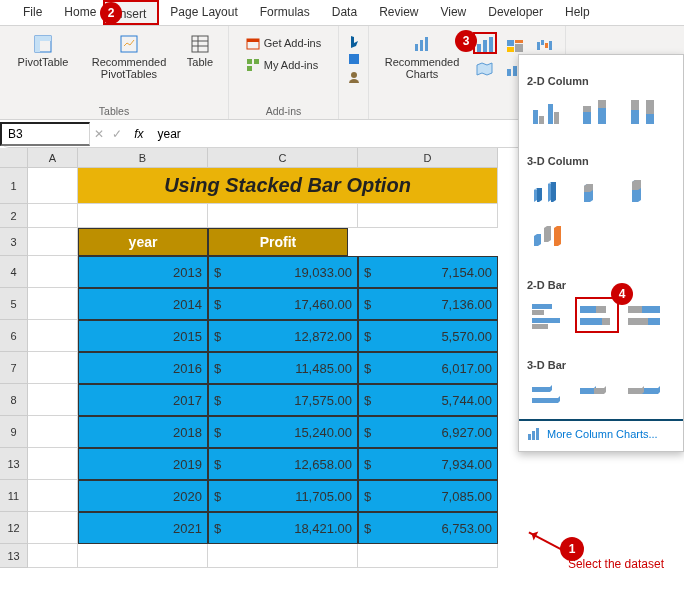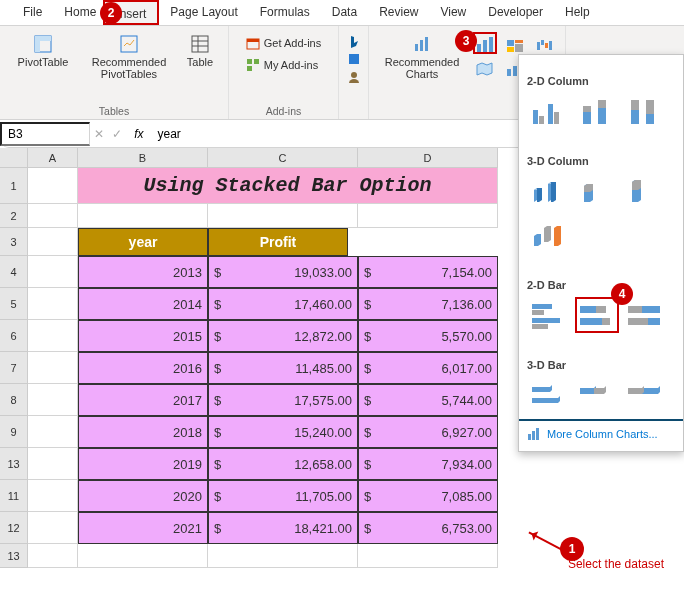--- a/index.html
+++ b/index.html
@@ -29,23 +29,23 @@
 .row-headers { display: flex; flex-direction: column; background: #e6e6e6; }
 .col-headers { display: flex; background: #e6e6e6; }
 .corner { width: 28px; height: 20px; background: #e6e6e6; border-right: 1px solid #ccc; border-bottom: 1px solid #ccc; }
 .col-h { height: 20px; border-right: 1px solid #ccc; border-bottom: 1px solid #ccc; display: flex; align-items: center; justify-content: center; font-size: 11px; color: #333; }
 .row-h { width: 28px; border-right: 1px solid #ccc; border-bottom: 1px solid #ccc; display: flex; align-items: center; justify-content: center; font-size: 11px; }
 
 .grid { position: relative; }
 .grid-row { display: flex; }
 .cell { border-right: 1px solid #d4d4d4; border-bottom: 1px solid #d4d4d4; padding: 0 5px; display: flex; align-items: center; font-size: 13px; overflow: hidden; }
 
-.title-cell { font-family: Liberation Mono, monospace; font-size: 20px; font-weight: bold; font-style: italic; justify-content: center; background: #f9a8d4; color: #222; }
+.title-cell { font-family: Liberation Sans, sans-serif; font-size: 20px; font-weight: bold; font-style: italic; justify-content: center; background: #eab308; color: #222; }
 .header-cell { background: #bd8f00; color: #fff; font-weight: bold; justify-content: center; border: 1px solid #333; font-size: 14px; }
-.sel { background: #f0abfc; border: 1px solid #333; }
+.sel { background: #0ea5e9; border: 1px solid #333; }
 .data-year { justify-content: flex-end; }
 .data-money { justify-content: flex-end; }
 .data-money .dollar { margin-right: auto; }
 
 .col-A { width: 50px; }
 .col-B { width: 130px; }
 .col-C { width: 150px; }
 .col-D { width: 140px; }
 
 .h-1 { height: 36px; } .h-2 { height: 24px; } .h-3 { height: 28px; }

